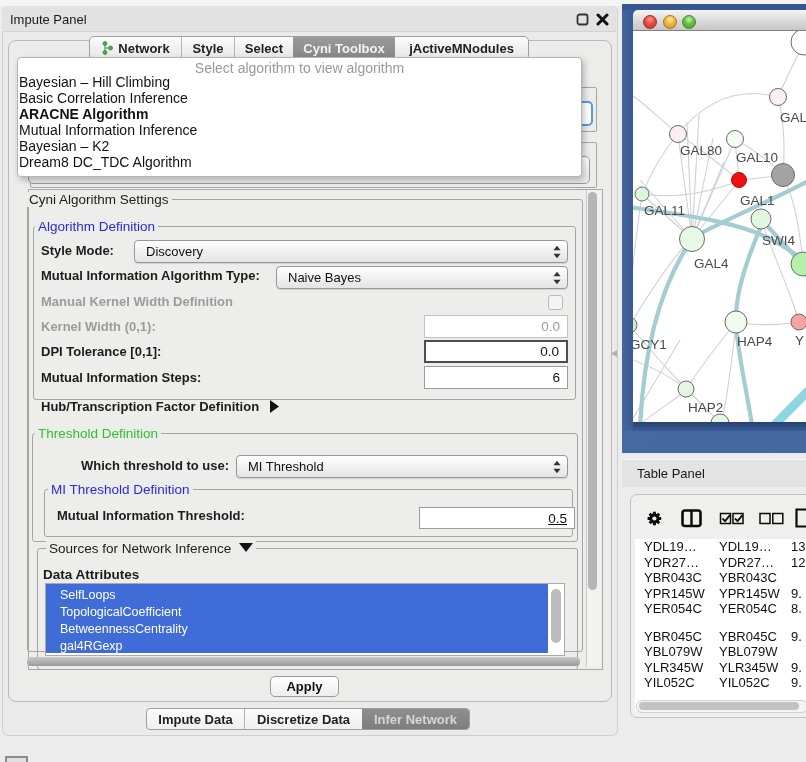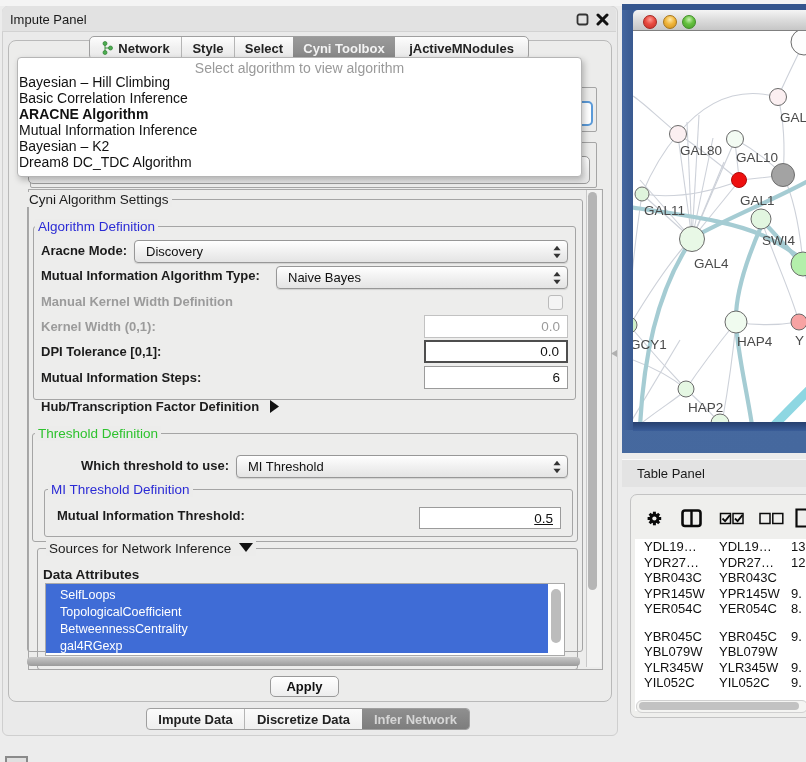--- a/index.html
+++ b/index.html
@@ -237,21 +237,21 @@
 
 <div class="abs" style="left:586px;top:190px;width:14px;height:477px;background:#f2f2f1;border-left:1px solid #c9c9c9;"></div>
 <div class="abs" style="left:588px;top:192px;width:9px;height:398px;background:#b5b5b5;border-radius:5px;"></div>
 
 <div class="group" style="left:27px;top:199px;width:554px;height:451px;"></div>
 <div class="gtitle" style="left:26px;top:192px;color:#1c1c1c;">Cyni Algorithm Settings</div>
 
 <div class="group" style="left:33px;top:226px;width:541px;height:172px;"></div>
 <div class="gtitle" style="left:35px;top:219px;color:#2b2bd5;">Algorithm Definition</div>
 
-<div class="lbl abs" style="left:41px;top:243px;">Aracne Mode:</div>
+<div class="lbl abs" style="left:41px;top:243px;">Style Mode:</div>
 <div class="combo" style="left:134px;top:240px;width:432px;height:21px;">
   <div class="ctext">Discovery</div>
   <svg class="steppers" viewBox="0 0 9 14">
       <path d="M4.5,0 L8.5,5 H0.5 Z" fill="#333"></path>
       <path d="M4.5,14 L8.5,9 H0.5 Z" fill="#333"></path>
     </svg>
 </div>
 
 <div class="lbl abs" style="left:41px;top:268px;">Mutual Information Algorithm Type:</div>
 <div class="combo" style="left:276px;top:266px;width:290px;height:21px;">
@@ -289,21 +289,21 @@
   <svg class="steppers" viewBox="0 0 9 14">
       <path d="M4.5,0 L8.5,5 H0.5 Z" fill="#333"></path>
       <path d="M4.5,14 L8.5,9 H0.5 Z" fill="#333"></path>
     </svg>
 </div>
 
 <div class="group" style="left:44px;top:489px;width:527px;height:46px;"></div>
 <div class="gtitle" style="left:48px;top:482px;color:#2b2bd5;">MI Threshold Definition</div>
 
 <div class="lbl abs" style="left:57px;top:508px;">Mutual Information Threshold:</div>
-<div class="field" style="left:419px;top:507px;width:142px;height:22px;text-decoration:underline;">0.5</div>
+<div class="field" style="left:419px;top:507px;width:156px;height:22px;text-decoration:underline;">0.5</div>
 
 <div class="group" style="left:37px;top:548px;width:539px;height:120px;"></div>
 <div class="gtitle" style="left:46px;top:541px;color:#1c1c1c;">Sources for Network Inference
   <svg width="14" height="9" viewBox="0 0 14 9" style="margin-left:4px;vertical-align:1px;">
       <path d="M0,0 H14 L7,9 Z" fill="#111"></path>
     </svg>
 </div>
 <div class="lbl abs" style="left:43px;top:567px;font-size:13.5px;">Data Attributes</div>
 
 <div class="abs" style="left:45px;top:583px;width:518px;height:71px;background:#fff;border:1px solid #aaa;"></div>

